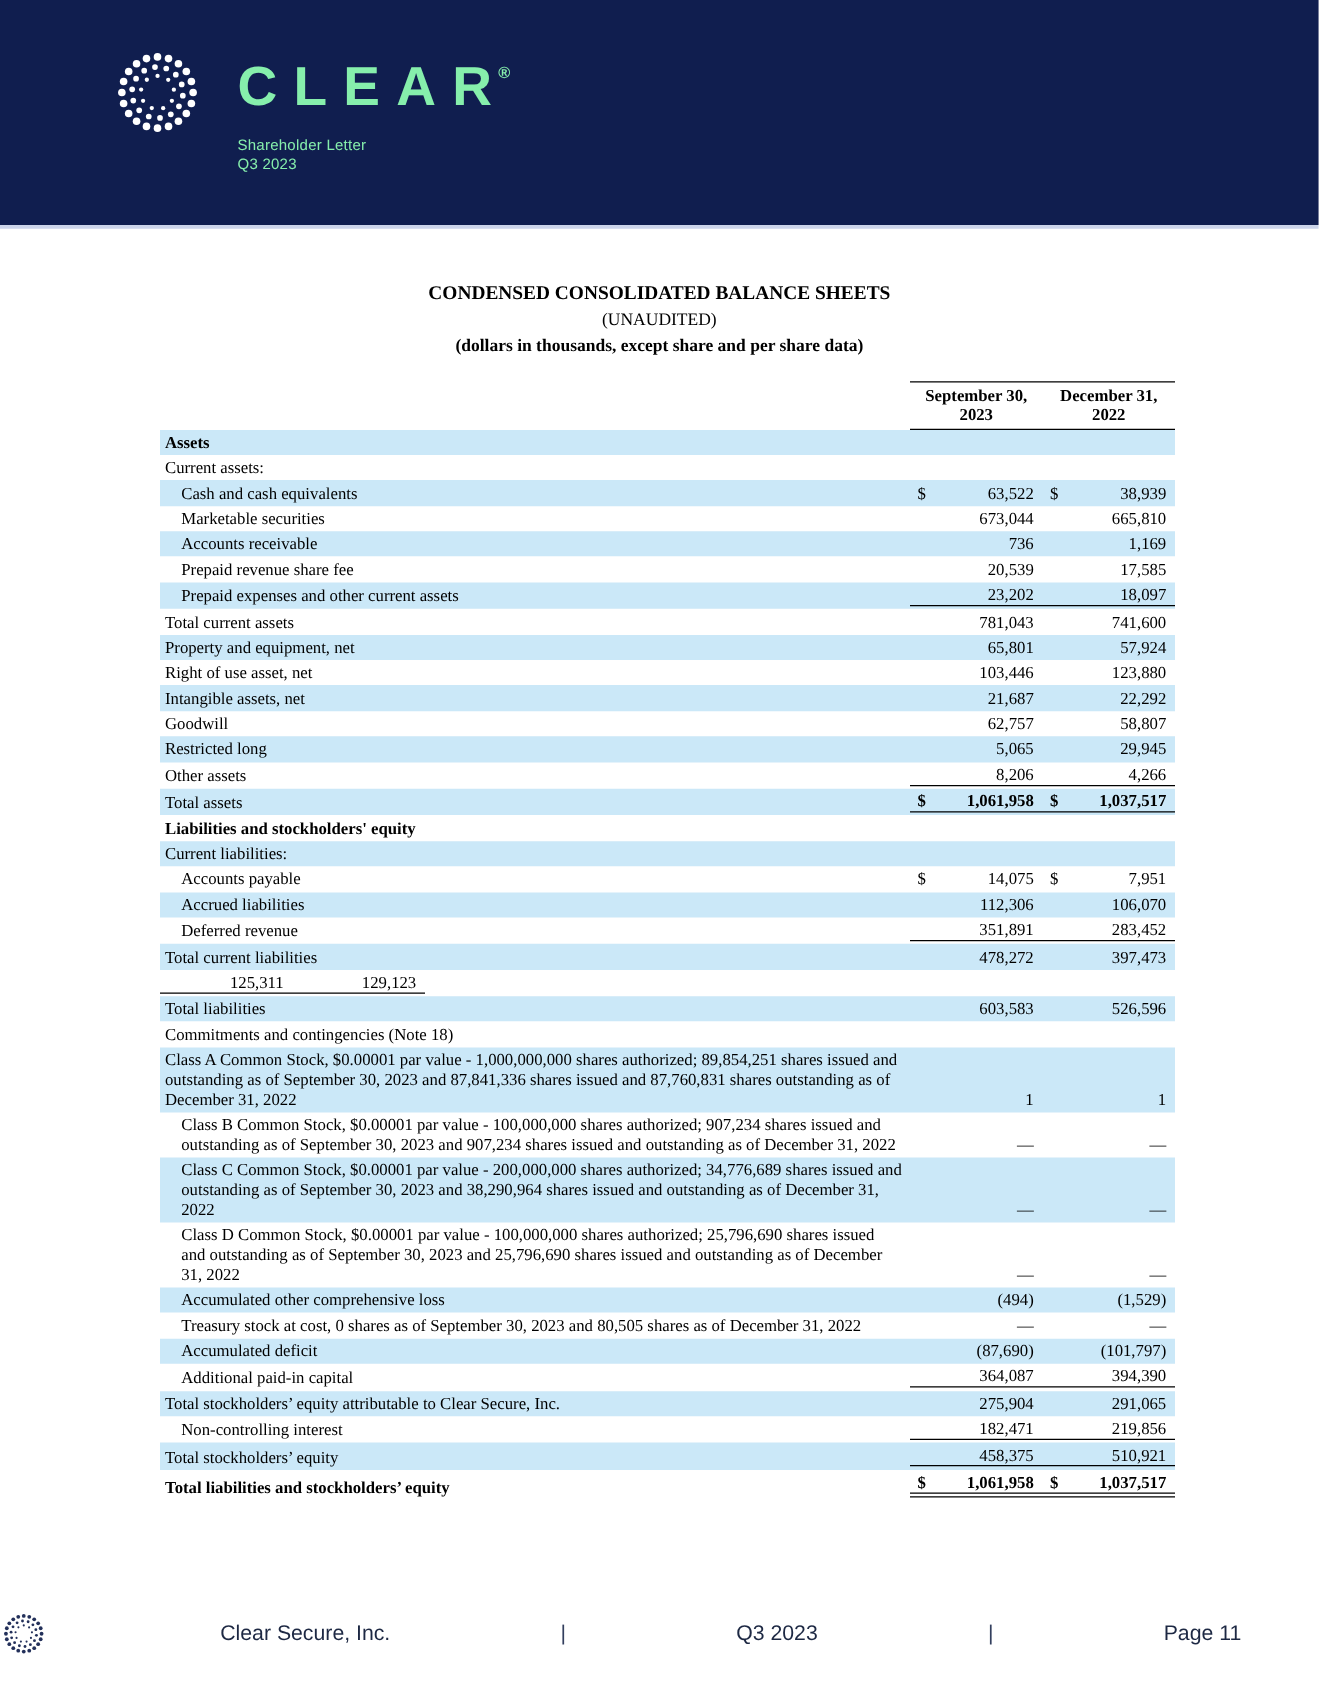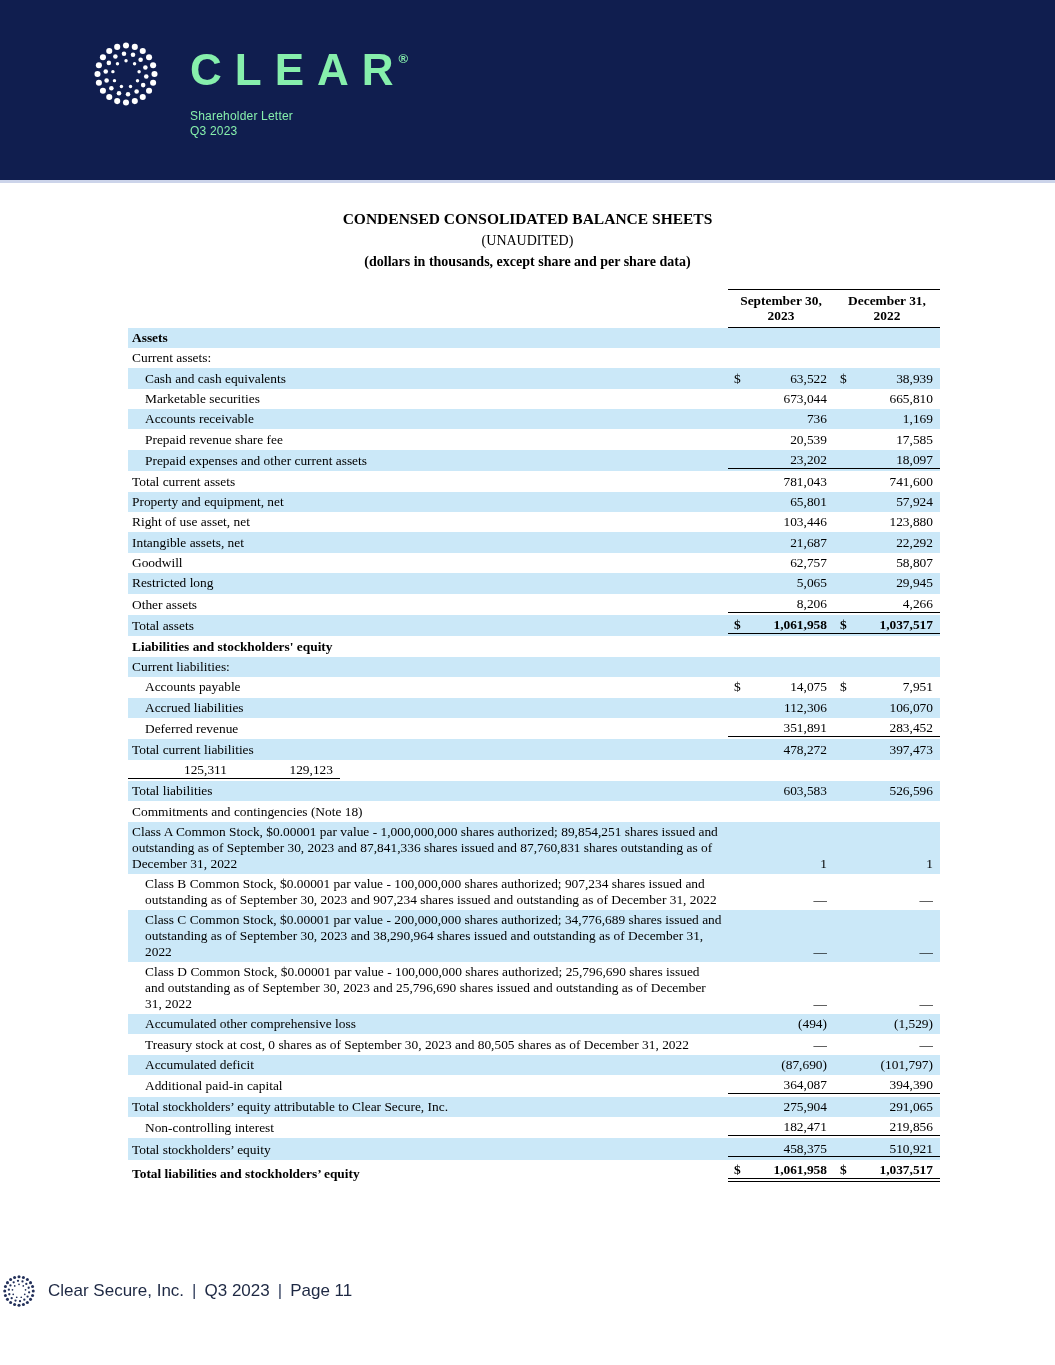--- a/index.html
+++ b/index.html
@@ -18,21 +18,21 @@
   
   .header{height:180px;background:var(--navy);}
   .header-divider{height:3px;background:var(--divider);}
   .header-inner{display:flex;align-items:flex-start;padding:36px 0 0 88px;}
   .logo-lg{width:76px;height:76px;}
   .brand-col{margin-left:26px;font-family:"Liberation Sans","DejaVu Sans",sans-serif;color:#86efac;}
   .wordmark{font-size:44px;font-weight:700;letter-spacing:13px;line-height:1;margin-top:12px;white-space:nowrap;}
   .wordmark sup{font-size:13px;letter-spacing:0;vertical-align:22px;margin-left:-8px;}
   .subtitle{margin-top:17px;font-size:12px;font-weight:400;line-height:1.28;letter-spacing:.2px;}
   
-  .title-block{margin-top:28px;text-align:center;line-height:1;}
+  .title-block{margin-top:44px;text-align:center;line-height:1;}
   .title-1{font-size:15.5px;font-weight:700;}
   .title-2{font-size:14px;font-weight:400;margin-top:7px;}
   .title-3{font-size:14px;font-weight:700;margin-top:7px;}
   
   .bs-table{width:812px;margin:20px 115px 0 128px;font-size:13.4px;line-height:15.8px;}
   .thead{display:flex;align-items:stretch;}
   .thead .spacer{flex:1;}
   .thead .hcols{width:212px;display:flex;border-top:1.5px solid #000;border-bottom:1.5px solid #000;padding:3px 0 4px 0;}
   .hcol{width:106px;text-align:center;font-weight:700;line-height:15px;}
   .row{display:flex;align-items:flex-end;padding:2.3px 0;}
@@ -41,21 +41,21 @@
   .lab{flex:1;padding-left:4px;padding-right:6px;}
   .lab.indent{padding-left:17px;}
   .nums{width:212px;display:flex;}
   .nums.bb{border-bottom:1.5px solid #000;}
   .nums.bbd{border-bottom:4px double #000;}
   .nums.boldvals{font-weight:700;}
   .cell{width:106px;display:flex;align-items:flex-end;}
   .cell .dz{padding-left:6px;}
   .cell .vv{flex:1;text-align:right;padding-right:7px;}
   
-  .footer{margin-top:88px;display:flex;justify-content:flex-start;align-items:center;
+  .footer{margin-top:88px;display:flex;justify-content:space-between;align-items:center;
     padding-right:62px;font-family:"Liberation Sans","DejaVu Sans",sans-serif;
     font-size:17px;color:var(--footer-ink);}
   .logo-sm{width:38px;height:38px;margin-right:10px;}
   .footer .sep{margin:0 8px;font-weight:300;color:#333f5e;}
 </style>
 </head>
 <body>
 
 <div class="header">
   <div class="header-inner">

